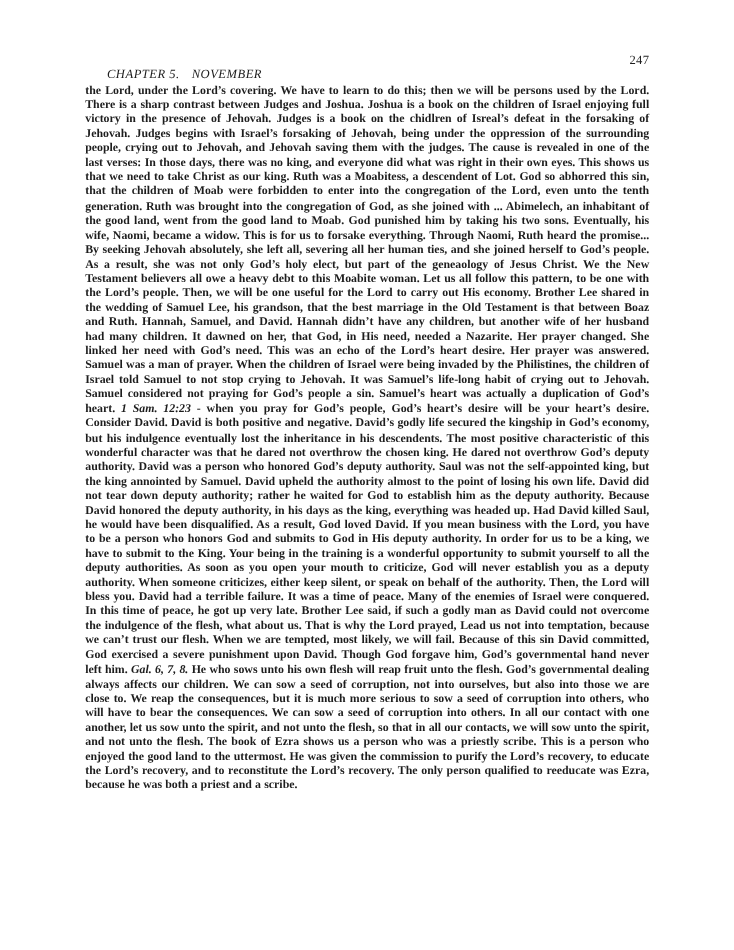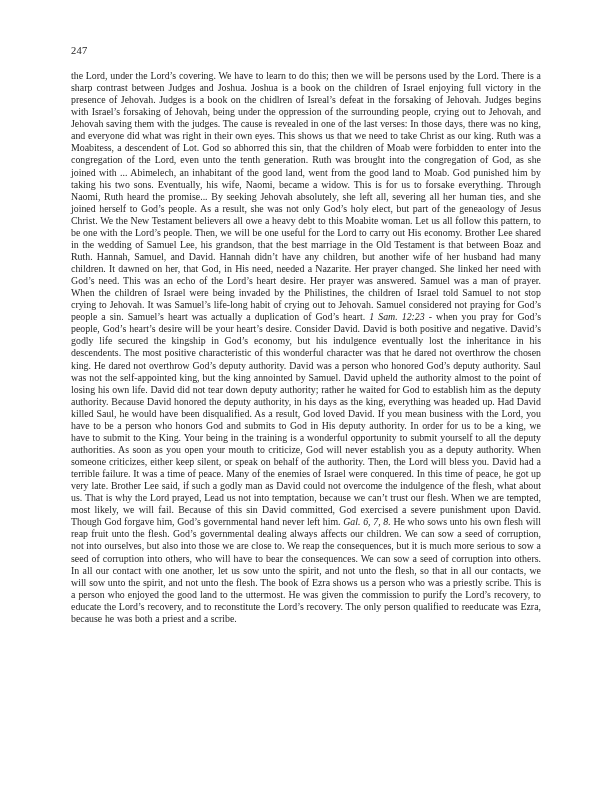--- a/index.html
+++ b/index.html
@@ -42,29 +42,33 @@
   .body-text {
     position: absolute;
     left: 71px;
     top: 70px;
     width: 470px;
     font-size: 9.9px;
     line-height: 12.06px;
     text-align: justify;
     text-justify: inter-word;
     word-spacing: 0.02em;
+    font-weight: bold;
   }
   .body-text .italic {
     font-style: italic;
   }
 </style>
 </head>
 <body>
 
 <div class="page">
 
   <div class="running-header">
+    <div class="head-left">
+      <span>CHAPTER 5.</span><span class="head-section">NOVEMBER</span>
+    </div>
     <div class="page-number">247</div>
   </div>
 
   <div class="body-text"><span>the Lord, under the Lord’s covering. We have to learn to do this; then we will be persons used by the Lord. There is a sharp contrast between Judges and Joshua. Joshua is a book on the children of Israel enjoying full victory in the presence of Jehovah. Judges is a book on the chidlren of Isreal’s defeat in the forsaking of Jehovah. Judges begins with Israel’s forsaking of Jehovah, being under the oppression of the surrounding people, crying out to Jehovah, and Jehovah saving them with the judges. The cause is revealed in one of the last verses: In those days, there was no king, and everyone did what was right in their own eyes. This shows us that we need to take Christ as our king. Ruth was a Moabitess, a descendent of Lot. God so abhorred this sin, that the children of Moab were forbidden to enter into the congregation of the Lord, even unto the tenth generation. Ruth was brought into the congregation of God, as she joined with ... Abimelech, an inhabitant of the good land, went from the good land to Moab. God punished him by taking his two sons. Eventually, his wife, Naomi, became a widow. This is for us to forsake everything. Through Naomi, Ruth heard the promise... By seeking Jehovah absolutely, she left all, severing all her human ties, and she joined herself to God’s people. As a result, she was not only God’s holy elect, but part of the geneaology of Jesus Christ. We the New Testament believers all owe a heavy debt to this Moabite woman. Let us all follow this pattern, to be one with the Lord’s people. Then, we will be one useful for the Lord to carry out His economy. Brother Lee shared in the wedding of Samuel Lee, his grandson, that the best marriage in the Old Testament is that between Boaz and Ruth. Hannah, Samuel, and David. Hannah didn’t have any children, but another wife of her husband had many children. It dawned on her, that God, in His need, needed a Nazarite. Her prayer changed. She linked her need with God’s need. This was an echo of the Lord’s heart desire. Her prayer was answered. Samuel was a man of prayer. When the children of Israel were being invaded by the Philistines, the children of Israel told Samuel to not stop crying to Jehovah. It was Samuel’s life-long habit of crying out to Jehovah. Samuel considered not praying for God’s people a sin. Samuel’s heart was actually a duplication of God’s heart. </span><span class="italic">1 Sam. 12:23</span><span> - when you pray for God’s people, God’s heart’s desire will be your heart’s desire. Consider David. David is both positive and negative. David’s godly life secured the kingship in God’s economy, but his indulgence eventually lost the inheritance in his descendents. The most positive characteristic of this wonderful character was that he dared not overthrow the chosen king. He dared not overthrow God’s deputy authority. David was a person who honored God’s deputy authority. Saul was not the self-appointed king, but the king annointed by Samuel. David upheld the authority almost to the point of losing his own life. David did not tear down deputy authority; rather he waited for God to establish him as the deputy authority. Because David honored the deputy authority, in his days as the king, everything was headed up. Had David killed Saul, he would have been disqualified. As a result, God loved David. If you mean business with the Lord, you have to be a person who honors God and submits to God in His deputy authority. In order for us to be a king, we have to submit to the King. Your being in the training is a wonderful opportunity to submit yourself to all the deputy authorities. As soon as you open your mouth to criticize, God will never establish you as a deputy authority. When someone criticizes, either keep silent, or speak on behalf of the authority. Then, the Lord will bless you. David had a terrible failure. It was a time of peace. Many of the enemies of Israel were conquered. In this time of peace, he got up very late. Brother Lee said, if such a godly man as David could not overcome the indulgence of the flesh, what about us. That is why the Lord prayed, Lead us not into temptation, because we can’t trust our flesh. When we are tempted, most likely, we will fail. Because of this sin David committed, God exercised a severe punishment upon David. Though God forgave him, God’s governmental hand never left him. </span><span class="italic">Gal. 6, 7, 8.</span><span> He who sows unto his own flesh will reap fruit unto the flesh. God’s governmental dealing always affects our children. We can sow a seed of corruption, not into ourselves, but also into those we are close to. We reap the consequences, but it is much more serious to sow a seed of corruption into others, who will have to bear the consequences. We can sow a seed of corruption into others. In all our contact with one another, let us sow unto the spirit, and not unto the flesh, so that in all our contacts, we will sow unto the spirit, and not unto the flesh. The book of Ezra shows us a person who was a priestly scribe. This is a person who enjoyed the good land to the uttermost. He was given the commission to purify the Lord’s recovery, to educate the Lord’s recovery, and to reconstitute the Lord’s recovery. The only person qualified to reeducate was Ezra, because he was both a priest and a scribe.</span></div>
 
 </div>
 
 </body></html>

